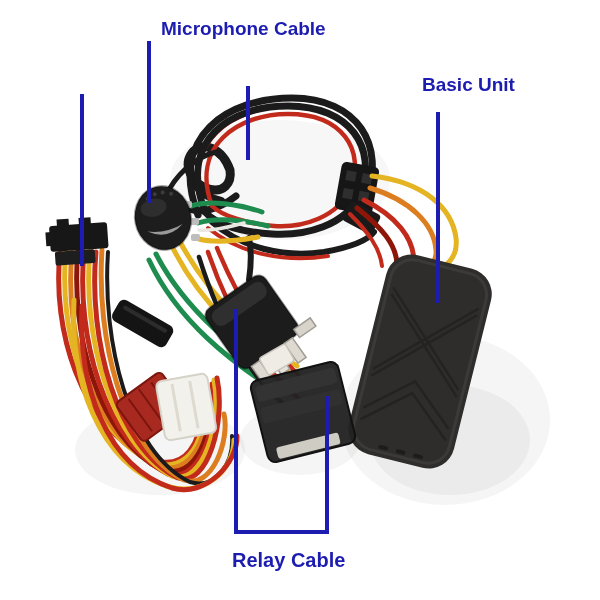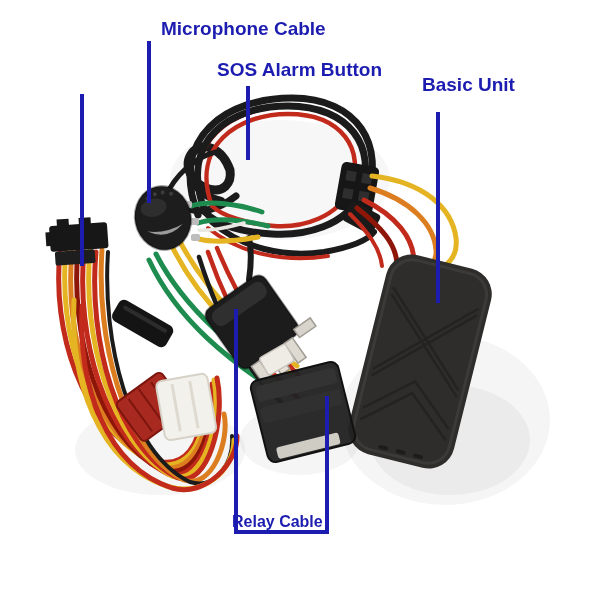--- a/index.html
+++ b/index.html
@@ -12,21 +12,21 @@
     position:absolute;z-index:6;color:var(--accent,#1C1CB0);
     font-weight:bold;font-size:19px;white-space:nowrap;line-height:20px;
   }
   .label.two-line{font-size:18px;line-height:19px;}
   .leader-v{position:absolute;z-index:5;width:4px;background:var(--accent,#1C1CB0);}
   .leader-h{position:absolute;z-index:5;height:4px;background:var(--accent,#1C1CB0);}
   #lbl-cable-for{left:20px;top:49px;}
   #lbl-mic{left:141px;top:19px;margin-left:20px;}
   #lbl-sos{left:217px;top:60px;}
   #lbl-basic{left:422px;top:75px;}
-  #lbl-relay{left:232px;top:512px;font-size:16px;}
+  #lbl-relay{left:232px;top:550px;font-size:20px;}
   #ln-cable-for{left:80px;top:94px;height:172px;}
   #ln-mic{left:147px;top:41px;height:162px;}
   #ln-sos{left:246px;top:86px;height:74px;}
   #ln-basic{left:436px;top:112px;height:191px;}
   #ln-relay-left{left:234px;top:309px;height:225px;}
   #ln-relay-right{left:325px;top:396px;height:138px;}
   #ln-relay-bottom{left:234px;top:530px;width:95px;}
 </style>
 </head>
 <body>
@@ -189,21 +189,20 @@
       <rect x="258" y="370" width="90" height="84" rx="8" fill="#222222" fill-opacity="0.96"></rect>
       <rect x="262" y="376" width="82" height="16" rx="4" fill="#333333"></rect>
       <rect x="262" y="398" width="82" height="16" rx="4" fill="#303030"></rect>
       <rect x="262" y="420" width="82" height="16" rx="4" fill="#2B2B2B"></rect>
       <rect x="258" y="370" width="90" height="84" rx="8" fill="none" stroke="#111111" stroke-width="2"></rect>
       <rect x="268" y="440" width="64" height="12" rx="3" fill="#CFCCC4"></rect>
     </g>
   </svg>
 
   <div class="label" id="lbl-mic">Microphone Cable</div>
-  <div class="label" id="lbl-sos">SOS Alarm Button</div>
   <div class="label" id="lbl-basic">Basic Unit</div>
   <div class="label" id="lbl-relay">Relay Cable</div>
 
   <div class="leader-v" id="ln-cable-for"></div>
   <div class="leader-v" id="ln-mic"></div>
   <div class="leader-v" id="ln-sos"></div>
   <div class="leader-v" id="ln-basic"></div>
   <div class="leader-v" id="ln-relay-left"></div>
   <div class="leader-v" id="ln-relay-right"></div>
   <div class="leader-h" id="ln-relay-bottom"></div>

